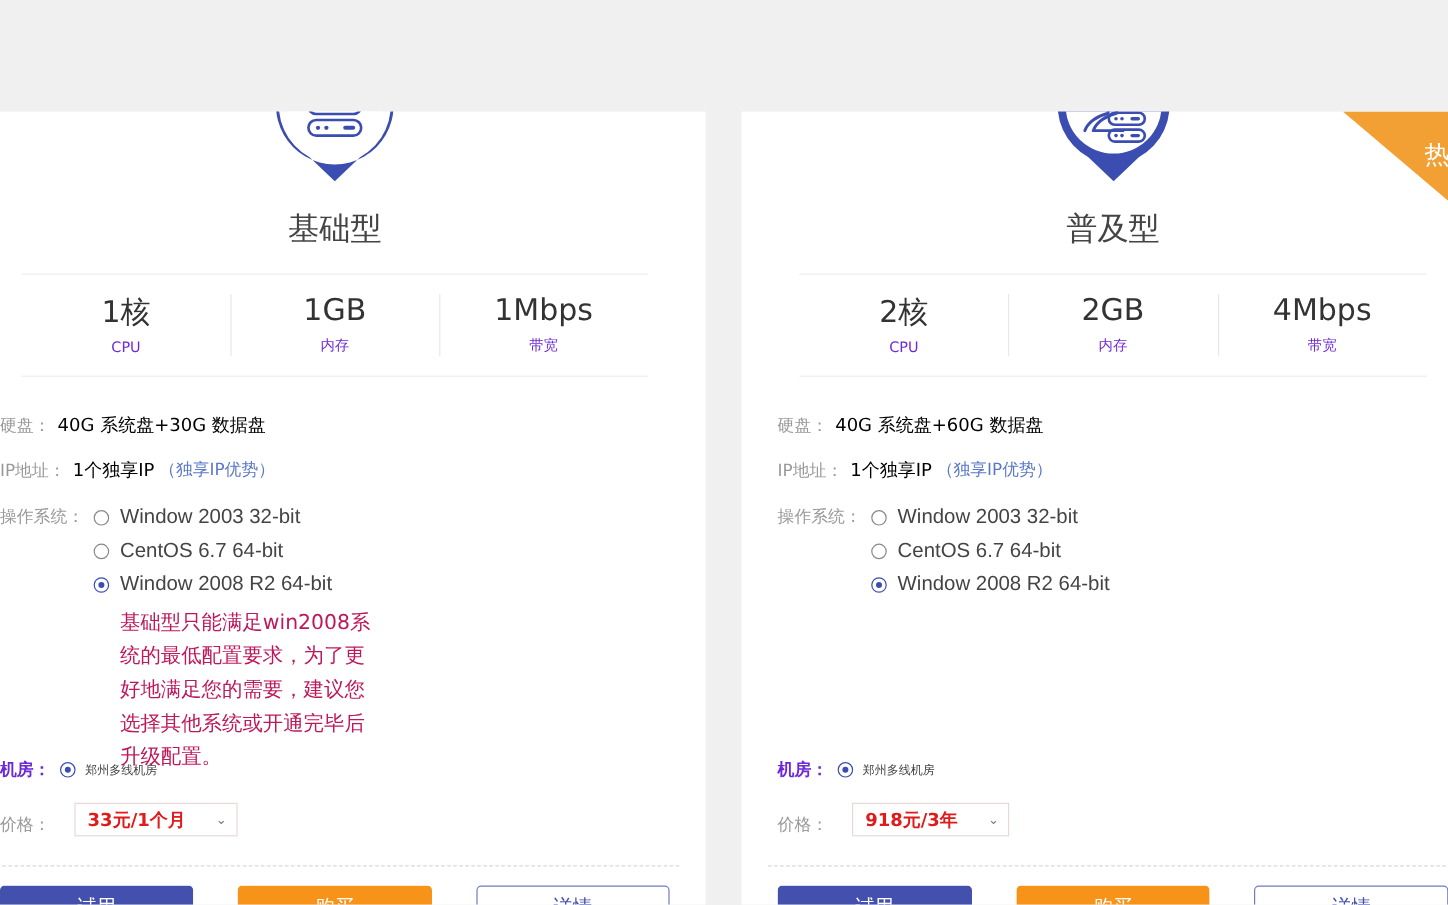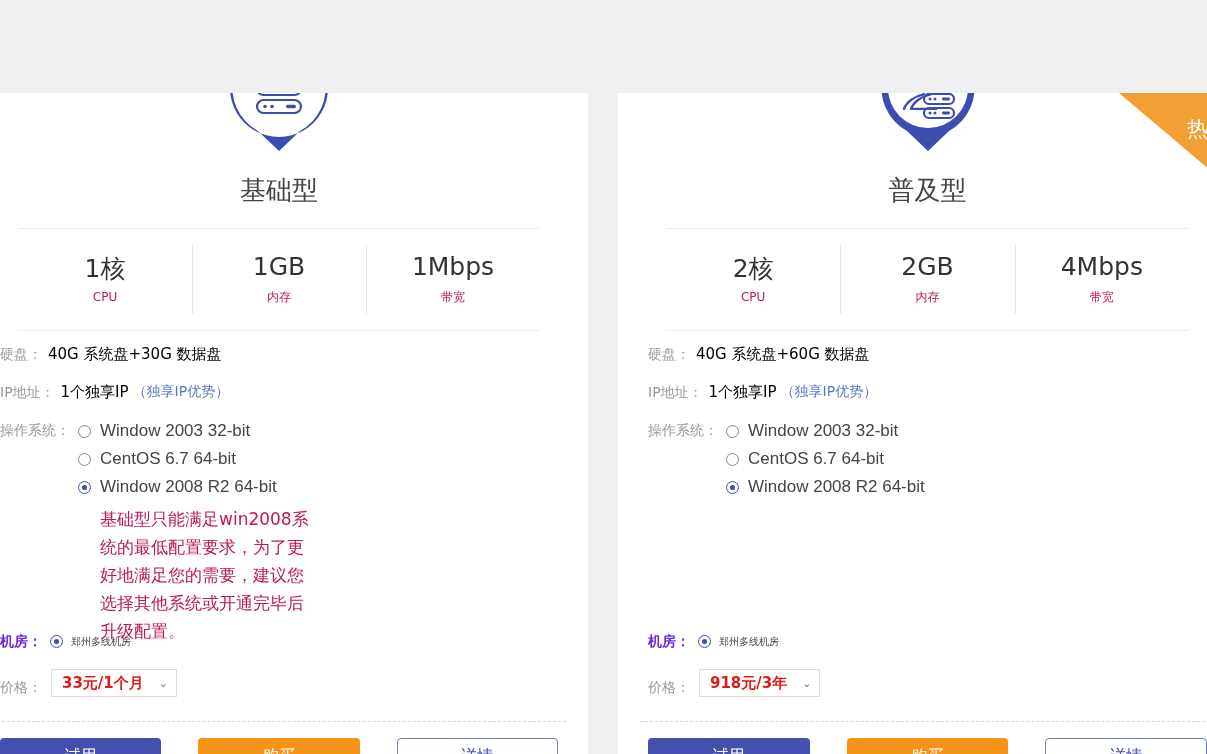--- a/index.html
+++ b/index.html
@@ -71,21 +71,21 @@
     color: #444444;
     font-family: "DejaVu Sans", sans-serif;
     font-weight: 400;
   }
 
   
   .specs {
     position: absolute;
     top: 135px;
     left: 48px; right: 48px;
-    height: 103px;
+    height: 86px;
     border-top: 1px solid #eeeeee;
     border-bottom: 1px solid #eeeeee;
     display: flex;
   }
   .spec {
     flex: 1 1 0;
     display: flex;
     flex-direction: column;
     align-items: center;
     justify-content: center;
@@ -99,21 +99,21 @@
     background: #e8e8e8;
   }
   .spec .val {
     font-size: 25px;
     color: #333333;
     font-family: "DejaVu Sans", sans-serif;
     line-height: 1.1;
   }
   .spec .lbl {
     font-size: 12px;
-    color: #be185d;
+    color: #6d28d9;
     margin-top: 8px;
     font-family: "DejaVu Sans", sans-serif;
   }
 
   
   .details {
     position: absolute;
     top: 252px;
     left: 30px; right: 30px;
   }
@@ -208,28 +208,28 @@
     position: absolute;
     left: 30px;
     top: 576px;
     display: flex;
     align-items: flex-end;
     font-size: 14px;
     font-family: "DejaVu Sans", sans-serif;
   }
   .price-row .dkey { color: #999999; }
   .price-select {
-    margin-left: 9px;
+    margin-left: 20px;
     border: 1px solid #e8d9d9;
     background: #ffffff;
     height: 28px;
     padding: 0 8px 0 10px;
     display: flex;
     align-items: center;
-    gap: 15px;
+    gap: 25px;
     cursor: pointer;
   }
   .price-select .pv {
     color: #e01b1b;
     font-weight: bold;
     font-size: 15px;
     font-family: "DejaVu Sans", sans-serif;
   }
   .caret {
     color: #777777;

